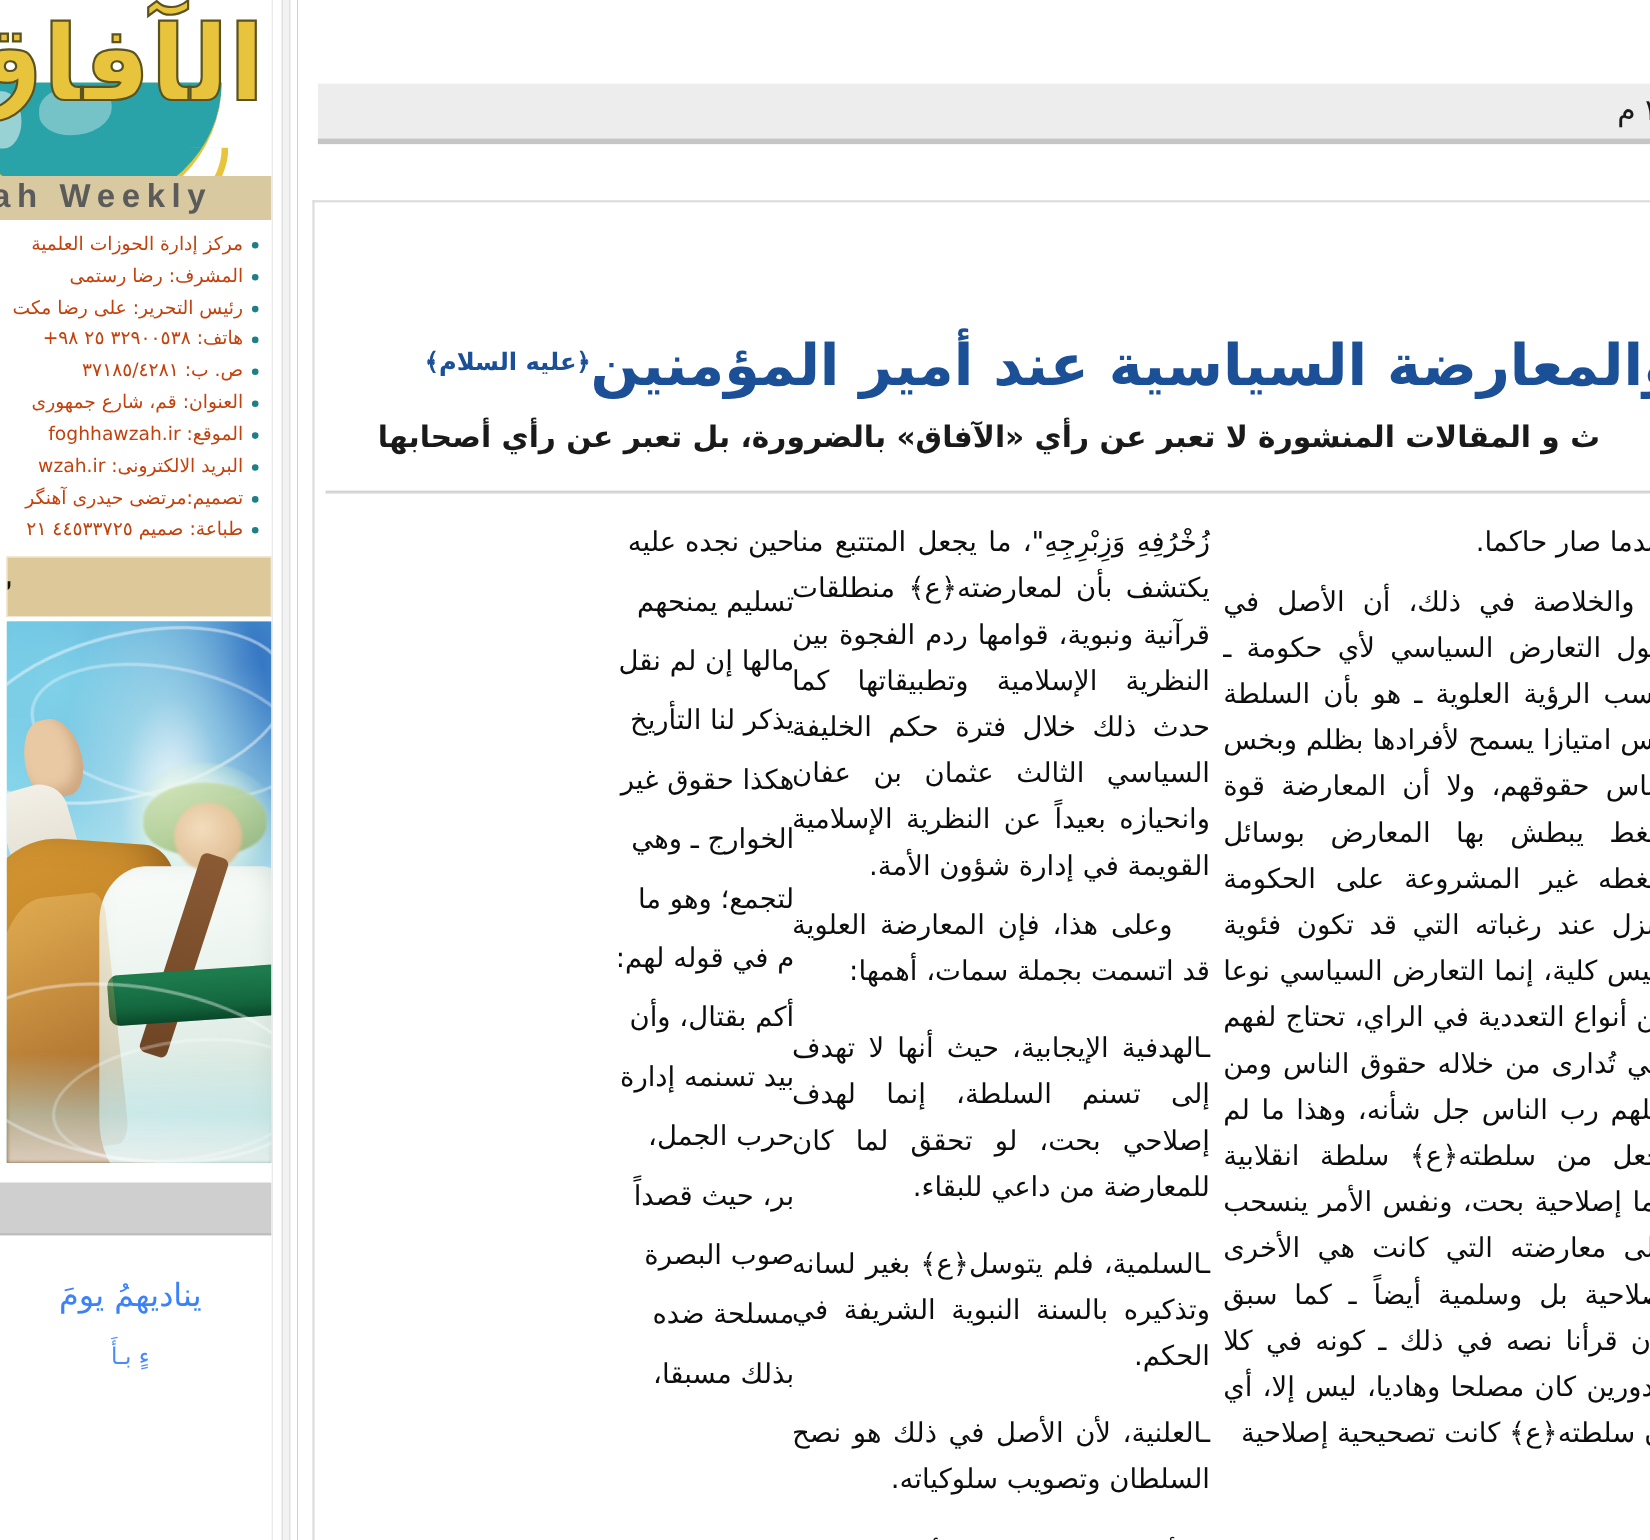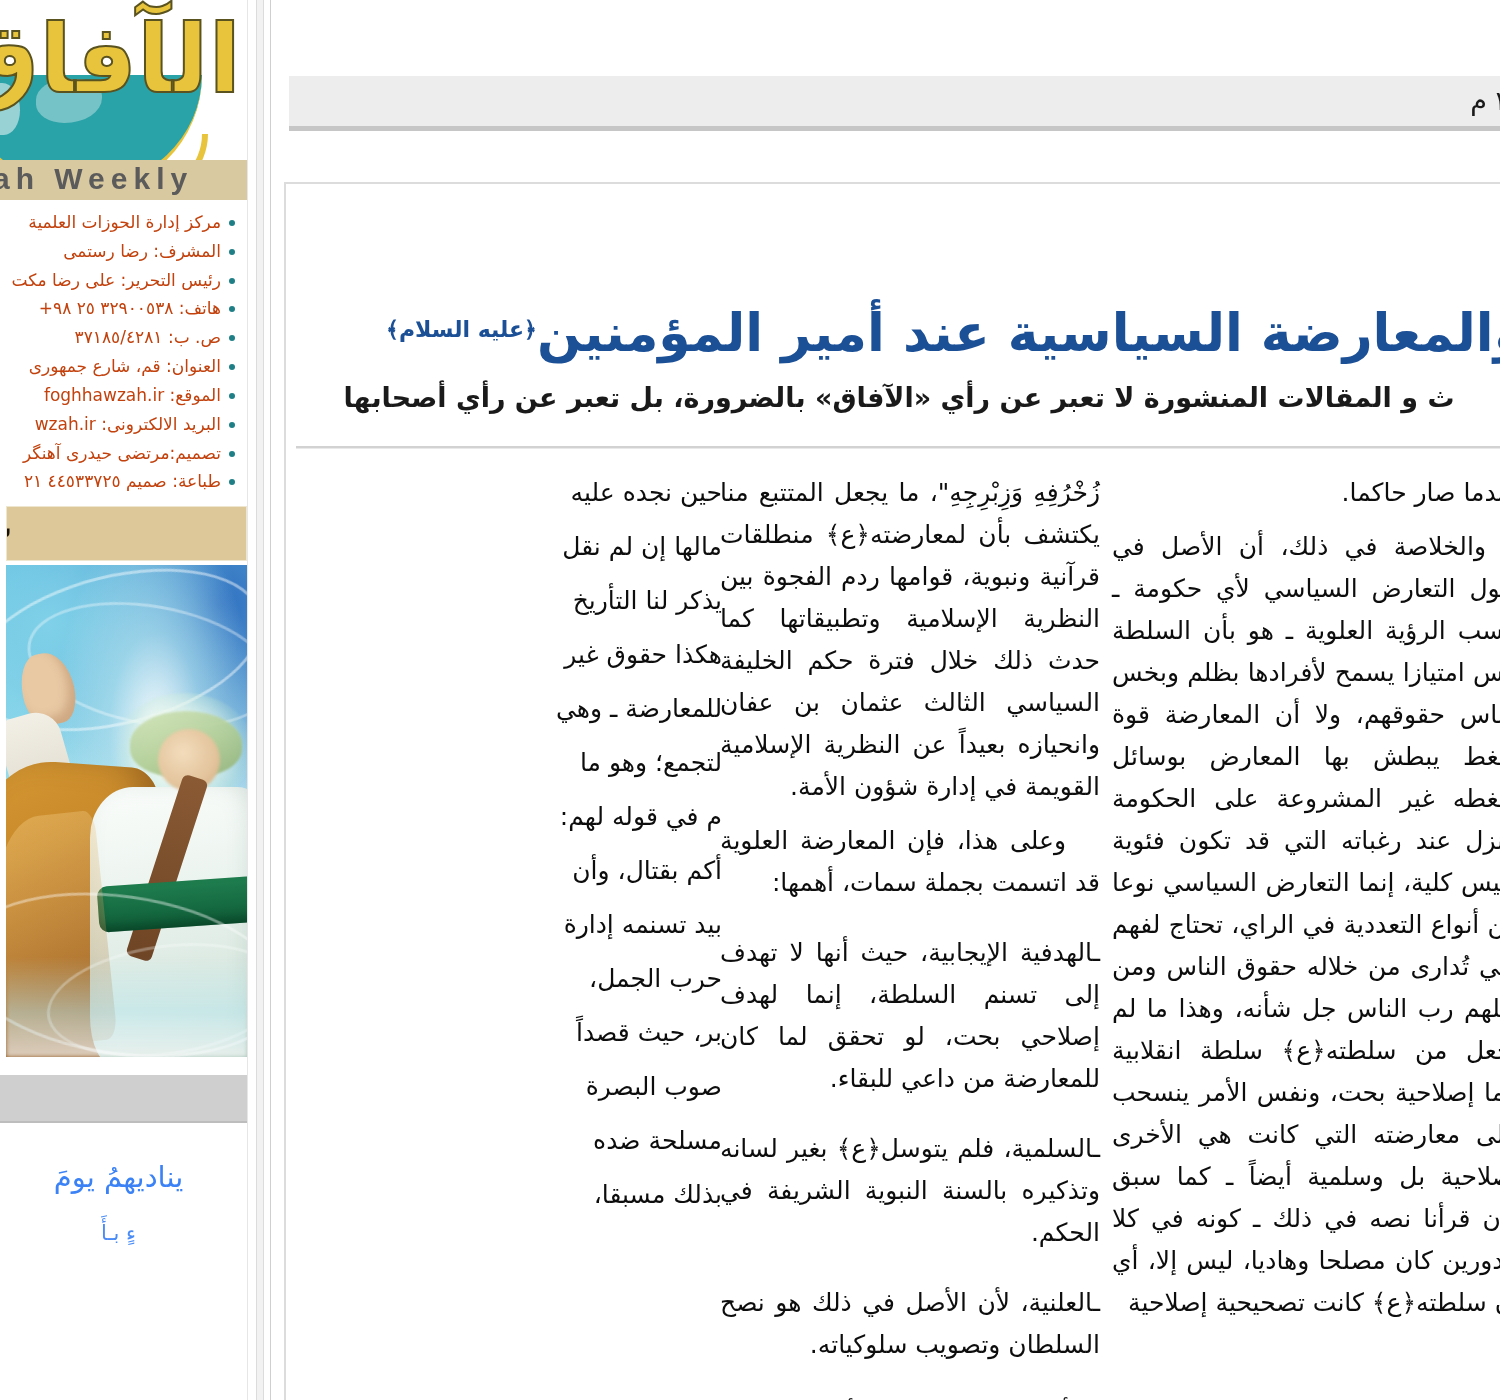--- a/index.html
+++ b/index.html
@@ -550,24 +550,25 @@
           <p class="noind">زُخْرُفِهِ وَزِبْرِجِهِ"، ما يجعل المتتبع منا يكتشف بأن لمعارضته﴿ع﴾ منطلقات قرآنية ونبوية، قوامها ردم الفجوة بين النظرية الإسلامية وتطبيقاتها كما حدث ذلك خلال فترة حكم الخليفة السياسي الثالث عثمان بن عفان وانحيازه بعيداً عن النظرية الإسلامية القويمة في إدارة شؤون الأمة.</p>
           <p>وعلى هذا، فإن المعارضة العلوية قد اتسمت بجملة سمات، أهمها:</p>
           <p class="dash">ـالهدفية الإيجابية، حيث أنها لا تهدف إلى تسنم السلطة، إنما لهدف إصلاحي بحت، لو تحقق لما كان للمعارضة من داعي للبقاء.</p>
           <p class="dash">ـالسلمية، فلم يتوسل﴿ع﴾ بغير لسانه وتذكيره بالسنة النبوية الشريفة في الحكم.</p>
           <p class="dash">ـالعلنية، لأن الأصل في ذلك هو نصح السلطان وتصويب سلوكياته.</p>
           <p class="dash">ـالتأني والصبر، حيث أنه لم يقبل بالانقلاب السريع، لئلا يكون له تأثير</p>
         </div>
 
         <div class="col col-right">
           <p class="noind">حين نجده عليه</p>
+          <p class="noind">تسليم يمنحهم</p>
           <p class="noind">مالها إن لم نقل</p>
           <p class="noind">يذكر لنا التأريخ</p>
           <p class="noind">هكذا حقوق غير</p>
-          <p class="noind">للمعارضة ـ وهي</p>
+          <p class="noind">الخوارج ـ وهي</p>
           <p class="noind">لتجمع؛ وهو ما</p>
           <p class="noind">م في قوله لهم:</p>
           <p class="noind">أكم بقتال، وأن</p>
           <p class="noind">بيد تسنمه إدارة</p>
           <p class="noind">حرب الجمل،</p>
           <p class="noind">بر، حيث قصداً</p>
           <p class="noind">صوب البصرة</p>
           <p class="noind">مسلحة ضده</p>
           <p class="noind">بذلك مسبقا،</p>
 

